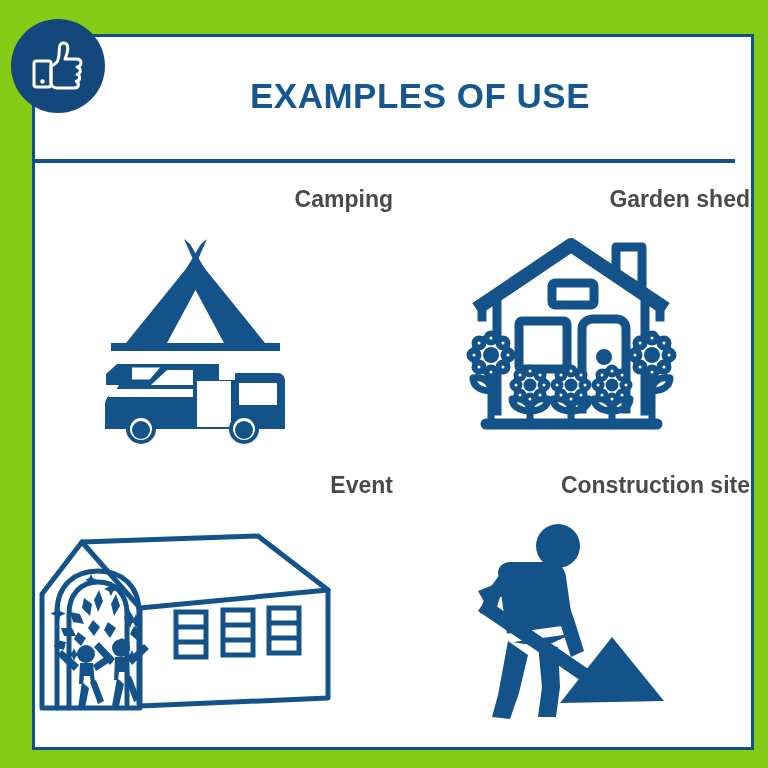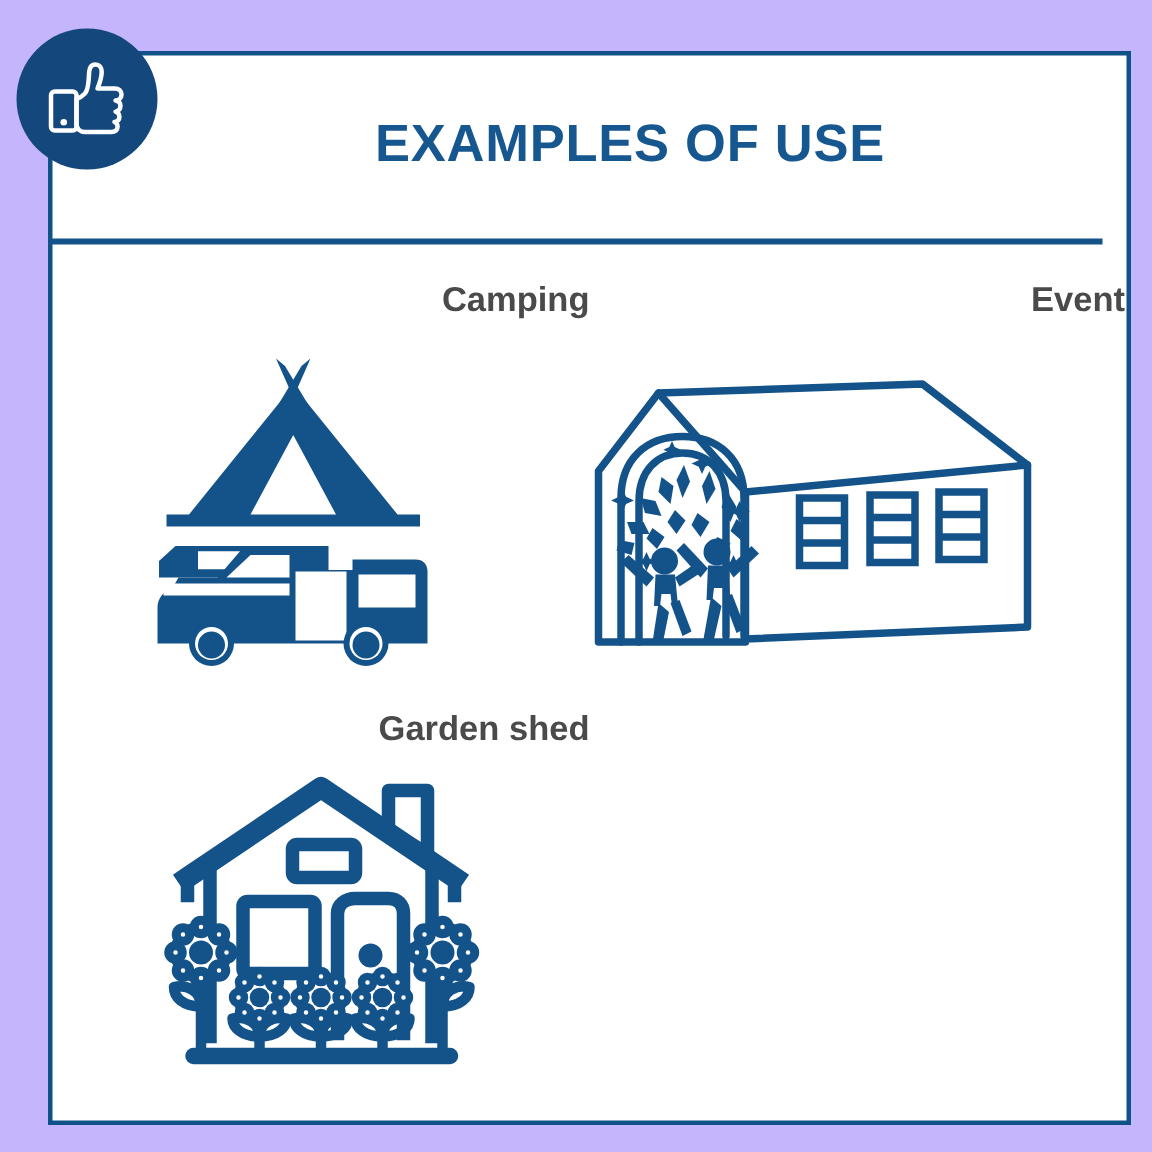--- a/index.html
+++ b/index.html
@@ -11,21 +11,21 @@
     width: 768px;
     height: 768px;
     font-family: "Liberation Sans", sans-serif;
     overflow: hidden;
   }
 
   #root {
     position: relative;
     width: 768px;
     height: 768px;
-    background: #c4b5fd;
+    background: #84cc16;
   }
 
   
   .frame {
     position: absolute;
     left: 32px;
     top: 34px;
     width: 722px;
     height: 716px;
     border: 3px solid #0f5288;
@@ -199,90 +199,20 @@
             <circle cx="52" cy="196" r="11" fill="#ffffff"></circle>
             <circle cx="52" cy="197" r="9"></circle>
             <circle cx="155" cy="196" r="15"></circle>
             <circle cx="155" cy="196" r="11" fill="#ffffff"></circle>
             <circle cx="155" cy="197" r="9"></circle>
           </g>
         </svg>
       </div>
     </div>
 
-    <div class="cell cell-event">
-      <div class="cell-label">Event</div>
-      <div class="cell-art">
-        <svg width="300" height="185" viewBox="0 0 300 185" aria-hidden="true">
-          <g fill="none" stroke="#14538a" stroke-width="5" stroke-linejoin="round" stroke-linecap="round">
-
-            <path d="M6 66 L46 14 L222 8 L292 62 L292 170 L104 178 L104 180 L6 180 Z" fill="#ffffff"></path>
-
-            <path d="M46 14 L104 80 L104 178"></path>
-            <path d="M104 80 L292 62"></path>
-
-            <path d="M21 180 L21 84 C21 58 38 43 62 43 C86 43 103 58 103 84 L103 176"></path>
-
-            <path d="M33 180 L33 86 C33 66 45 54 62 54 C79 54 91 66 91 86 L91 176"></path>
-          </g>
-
-          <g fill="none" stroke="#14538a" stroke-width="5">
-            <rect x="140" y="84" width="30" height="45"></rect>
-            <path d="M140 99 L170 99 M140 114 L170 114"></path>
-            <rect x="187" y="82" width="30" height="45"></rect>
-            <path d="M187 97 L217 97 M187 112 L217 112"></path>
-            <rect x="233" y="80" width="30" height="45"></rect>
-            <path d="M233 95 L263 95 M233 110 L263 110"></path>
-          </g>
-
-          <g fill="#14538a" stroke="none">
-            <path d="M63 62 L67 73 L62 84 L58 72 Z"></path>
-            <path d="M48 70 L56 76 L54 88 L46 80 Z"></path>
-            <path d="M80 66 L84 78 L78 88 L75 76 Z"></path>
-            <path d="M34 84 L44 86 L48 96 L37 94 Z"></path>
-            <path d="M92 80 L98 90 L94 100 L88 90 Z"></path>
-            <path d="M25 100 L36 100 L40 108 L28 108 Z"></path>
-            <path d="M98 98 L106 104 L102 113 L94 106 Z"></path>
-            <path d="M57 92 L64 99 L58 108 L52 100 Z"></path>
-            <path d="M72 94 L80 100 L74 110 L68 102 Z"></path>
-            <path d="M42 104 L50 110 L45 118 L38 111 Z"></path>
-            <path d="M85 110 L94 114 L90 122 L82 118 Z"></path>
-            <path d="M20 112 L30 114 L28 122 L18 119 Z"></path>
-
-            <path d="M22 78 l2.4 5.2 5.2 2.4 -5.2 2.4 -2.4 5.2 -2.4 -5.2 -5.2 -2.4 5.2 -2.4 Z"></path>
-            <path d="M75 54 l2.2 4.8 4.8 2.2 -4.8 2.2 -2.2 4.8 -2.2 -4.8 -4.8 -2.2 4.8 -2.2 Z"></path>
-            <path d="M100 86 l2.2 4.8 4.8 2.2 -4.8 2.2 -2.2 4.8 -2.2 -4.8 -4.8 -2.2 4.8 -2.2 Z"></path>
-            <path d="M38 120 l2 4.4 4.4 2 -4.4 2 -2 4.4 -2 -4.4 -4.4 -2 4.4 -2 Z"></path>
-            <path d="M96 122 l2 4.4 4.4 2 -4.4 2 -2 4.4 -2 -4.4 -4.4 -2 4.4 -2 Z"></path>
-            <path d="M55 46 l1.8 4 4 1.8 -4 1.8 -1.8 4 -1.8 -4 -4 -1.8 4 -1.8 Z"></path>
-          </g>
-
-          <g fill="#14538a" stroke="none">
-            <circle cx="50" cy="126" r="9"></circle>
-            <path d="M44 135 L57 135 L59 156 L55 156 L54 148 L48 148 L47 156 L43 156 Z"></path>
-
-            <path d="M43 137 L26 122 L21 127 L38 143 Z"></path>
-            <path d="M57 137 L73 126 L77 132 L60 143 Z"></path>
-
-            <path d="M46 154 L42 180 L49 180 L53 160 Z"></path>
-            <path d="M54 154 L62 176 L68 173 L60 152 Z"></path>
-          </g>
-
-          <g fill="#14538a" stroke="none">
-            <circle cx="85" cy="120" r="9"></circle>
-            <path d="M79 129 L92 129 L94 152 L90 152 L89 144 L83 144 L82 152 L78 152 Z"></path>
-            <path d="M79 131 L63 114 L58 119 L74 137 Z"></path>
-            <path d="M92 131 L108 116 L113 121 L96 137 Z"></path>
-            <path d="M81 150 L76 178 L83 178 L88 156 Z"></path>
-            <path d="M89 150 L98 174 L104 171 L95 148 Z"></path>
-          </g>
-        </svg>
-      </div>
-    </div>
-
     <div class="cell cell-garden">
       <div class="cell-label">Garden shed</div>
       <div class="cell-art">
         <svg width="215" height="215" viewBox="0 0 215 215" aria-hidden="true">
           <g fill="none" stroke="#14538a" stroke-width="9" stroke-linejoin="round" stroke-linecap="square">
 
             <path d="M152 14 L178 14 L178 56 L152 41 Z" fill="#ffffff"></path>
 
             <path d="M18 72 L107 12 L196 72" stroke-width="14"></path>
 
@@ -389,15 +319,123 @@
                 <circle cx="-10" cy="10" r="4" fill="#ffffff"></circle>
                 <circle cx="-14" cy="0" r="4" fill="#ffffff"></circle>
                 <circle cx="-10" cy="-10" r="4" fill="#ffffff"></circle>
               </g>
             </g>
           </g>
         </svg>
       </div>
     </div>
 
+    <div class="cell cell-event">
+      <div class="cell-label">Event</div>
+      <div class="cell-art">
+        <svg width="300" height="185" viewBox="0 0 300 185" aria-hidden="true">
+          <g fill="none" stroke="#14538a" stroke-width="5" stroke-linejoin="round" stroke-linecap="round">
+
+            <path d="M6 66 L46 14 L222 8 L292 62 L292 170 L104 178 L104 180 L6 180 Z" fill="#ffffff"></path>
+
+            <path d="M46 14 L104 80 L104 178"></path>
+            <path d="M104 80 L292 62"></path>
+
+            <path d="M21 180 L21 84 C21 58 38 43 62 43 C86 43 103 58 103 84 L103 176"></path>
+
+            <path d="M33 180 L33 86 C33 66 45 54 62 54 C79 54 91 66 91 86 L91 176"></path>
+          </g>
+
+          <g fill="none" stroke="#14538a" stroke-width="5">
+            <rect x="140" y="84" width="30" height="45"></rect>
+            <path d="M140 99 L170 99 M140 114 L170 114"></path>
+            <rect x="187" y="82" width="30" height="45"></rect>
+            <path d="M187 97 L217 97 M187 112 L217 112"></path>
+            <rect x="233" y="80" width="30" height="45"></rect>
+            <path d="M233 95 L263 95 M233 110 L263 110"></path>
+          </g>
+
+          <g fill="#14538a" stroke="none">
+            <path d="M63 62 L67 73 L62 84 L58 72 Z"></path>
+            <path d="M48 70 L56 76 L54 88 L46 80 Z"></path>
+            <path d="M80 66 L84 78 L78 88 L75 76 Z"></path>
+            <path d="M34 84 L44 86 L48 96 L37 94 Z"></path>
+            <path d="M92 80 L98 90 L94 100 L88 90 Z"></path>
+            <path d="M25 100 L36 100 L40 108 L28 108 Z"></path>
+            <path d="M98 98 L106 104 L102 113 L94 106 Z"></path>
+            <path d="M57 92 L64 99 L58 108 L52 100 Z"></path>
+            <path d="M72 94 L80 100 L74 110 L68 102 Z"></path>
+            <path d="M42 104 L50 110 L45 118 L38 111 Z"></path>
+            <path d="M85 110 L94 114 L90 122 L82 118 Z"></path>
+            <path d="M20 112 L30 114 L28 122 L18 119 Z"></path>
+
+            <path d="M22 78 l2.4 5.2 5.2 2.4 -5.2 2.4 -2.4 5.2 -2.4 -5.2 -5.2 -2.4 5.2 -2.4 Z"></path>
+            <path d="M75 54 l2.2 4.8 4.8 2.2 -4.8 2.2 -2.2 4.8 -2.2 -4.8 -4.8 -2.2 4.8 -2.2 Z"></path>
+            <path d="M100 86 l2.2 4.8 4.8 2.2 -4.8 2.2 -2.2 4.8 -2.2 -4.8 -4.8 -2.2 4.8 -2.2 Z"></path>
+            <path d="M38 120 l2 4.4 4.4 2 -4.4 2 -2 4.4 -2 -4.4 -4.4 -2 4.4 -2 Z"></path>
+            <path d="M96 122 l2 4.4 4.4 2 -4.4 2 -2 4.4 -2 -4.4 -4.4 -2 4.4 -2 Z"></path>
+            <path d="M55 46 l1.8 4 4 1.8 -4 1.8 -1.8 4 -1.8 -4 -4 -1.8 4 -1.8 Z"></path>
+          </g>
+
+          <g fill="#14538a" stroke="none">
+            <circle cx="50" cy="126" r="9"></circle>
+            <path d="M44 135 L57 135 L59 156 L55 156 L54 148 L48 148 L47 156 L43 156 Z"></path>
+
+            <path d="M43 137 L26 122 L21 127 L38 143 Z"></path>
+            <path d="M57 137 L73 126 L77 132 L60 143 Z"></path>
+
+            <path d="M46 154 L42 180 L49 180 L53 160 Z"></path>
+            <path d="M54 154 L62 176 L68 173 L60 152 Z"></path>
+          </g>
+
+          <g fill="#14538a" stroke="none">
+            <circle cx="85" cy="120" r="9"></circle>
+            <path d="M79 129 L92 129 L94 152 L90 152 L89 144 L83 144 L82 152 L78 152 Z"></path>
+            <path d="M79 131 L63 114 L58 119 L74 137 Z"></path>
+            <path d="M92 131 L108 116 L113 121 L96 137 Z"></path>
+            <path d="M81 150 L76 178 L83 178 L88 156 Z"></path>
+            <path d="M89 150 L98 174 L104 171 L95 148 Z"></path>
+          </g>
+        </svg>
+      </div>
+    </div>
+
+    <div class="cell cell-constr">
+      <div class="cell-label">Construction site</div>
+      <div class="cell-art">
+        <svg width="215" height="200" viewBox="0 0 215 200" aria-hidden="true">
+          <g fill="#14538a">
+
+            <circle cx="94" cy="25" r="22"></circle>
+
+            <path d="M34 52
+                     C34 46 39 41 46 41
+                     L86 41
+                     C95 41 101 47 102 56
+                     L110 112
+                     L84 124
+                     L60 123
+                     L44 120
+                     Z"></path>
+
+            <path d="M40 113 L112 103 L114 112 L42 122 Z" fill="#ffffff"></path>
+
+            <path d="M40 48 L22 72 L16 92 L30 96 L36 76 L52 58 Z"></path>
+
+            <path d="M14 70 L34 62 L40 74 L22 84 Z"></path>
+
+            <path d="M96 60 L110 98 L120 130 L107 136 L96 102 L84 66 Z"></path>
+
+            <path d="M44 120 L34 174 L28 196 L46 198 L55 172 L64 134 Z"></path>
+            <path d="M74 124 L78 166 L74 196 L92 196 L96 166 L94 126 Z"></path>
+
+            <path d="M22 78 L136 156 L129 168 L14 90 Z"></path>
+
+            <path d="M118 146 L152 170 L112 176 Z"></path>
+
+            <path d="M148 116 L200 180 L96 182 Z"></path>
+          </g>
+        </svg>
+      </div>
+    </div>
 
   </div>
 </div>
 
 </body></html>

